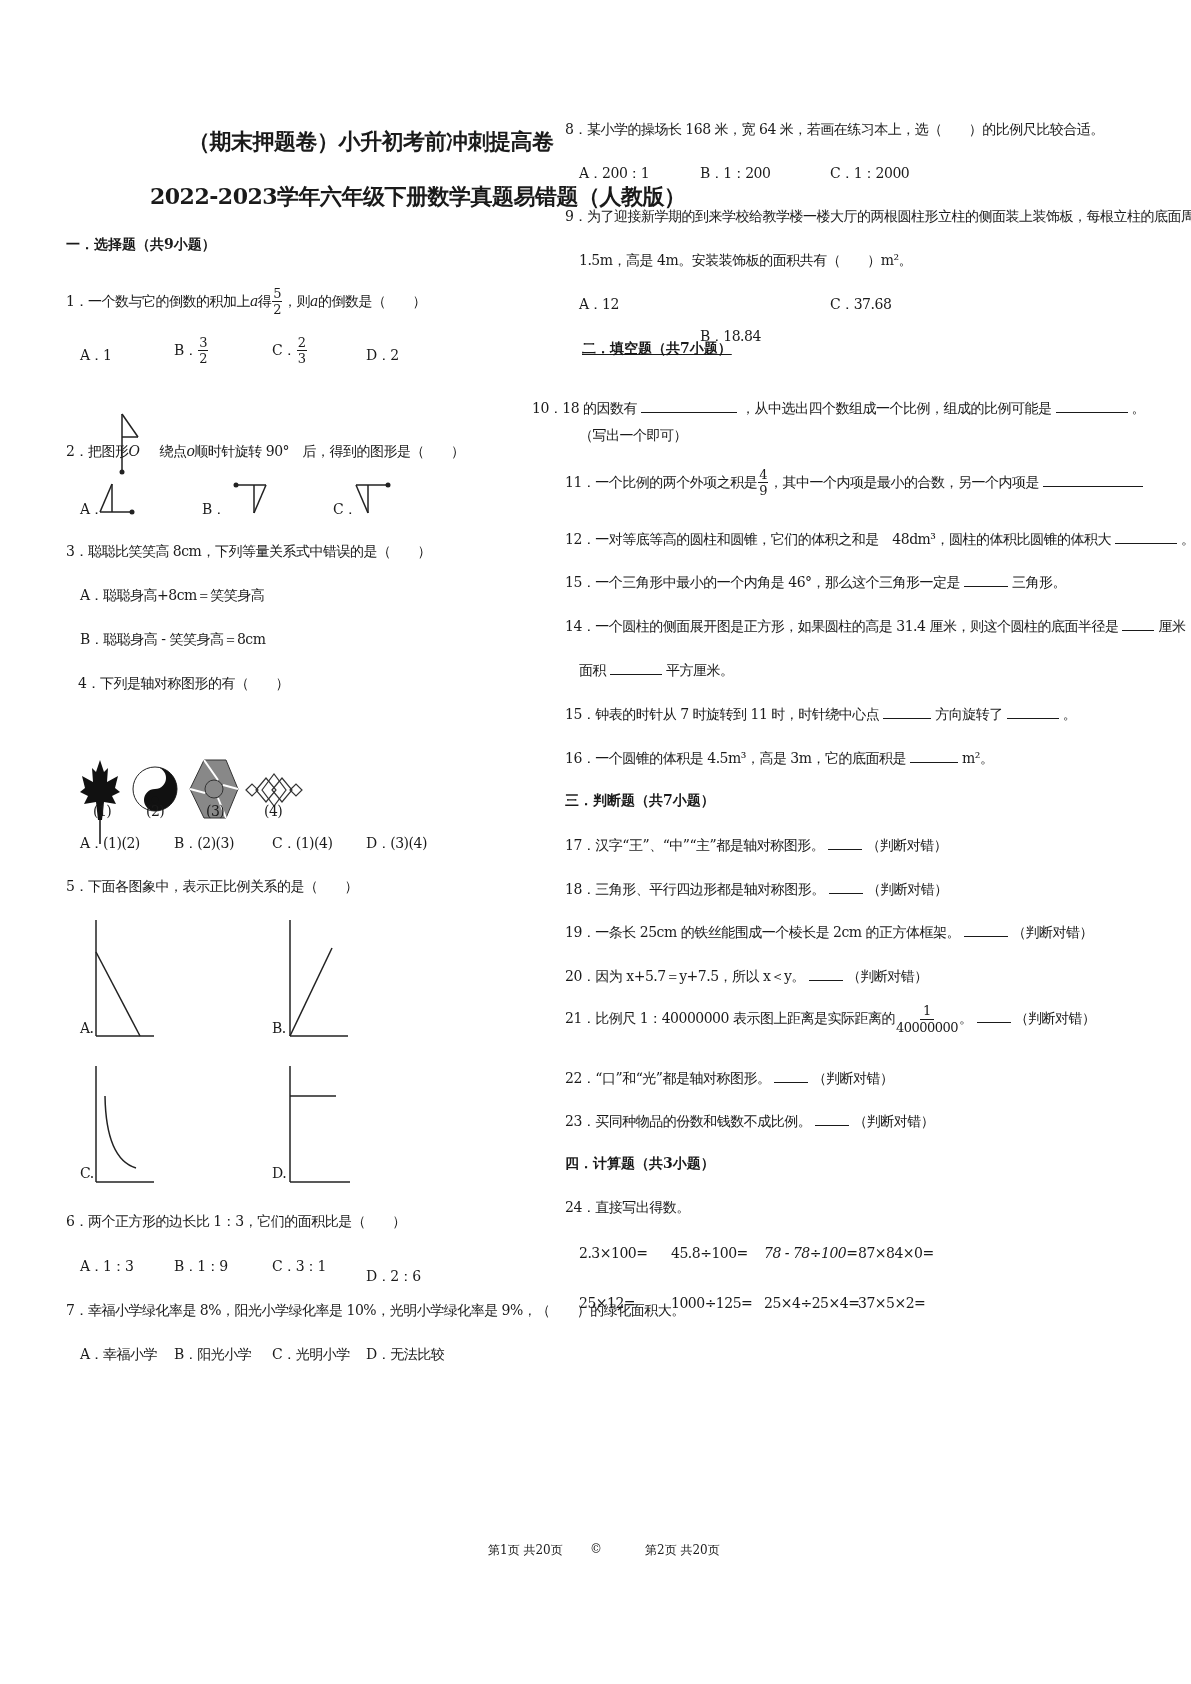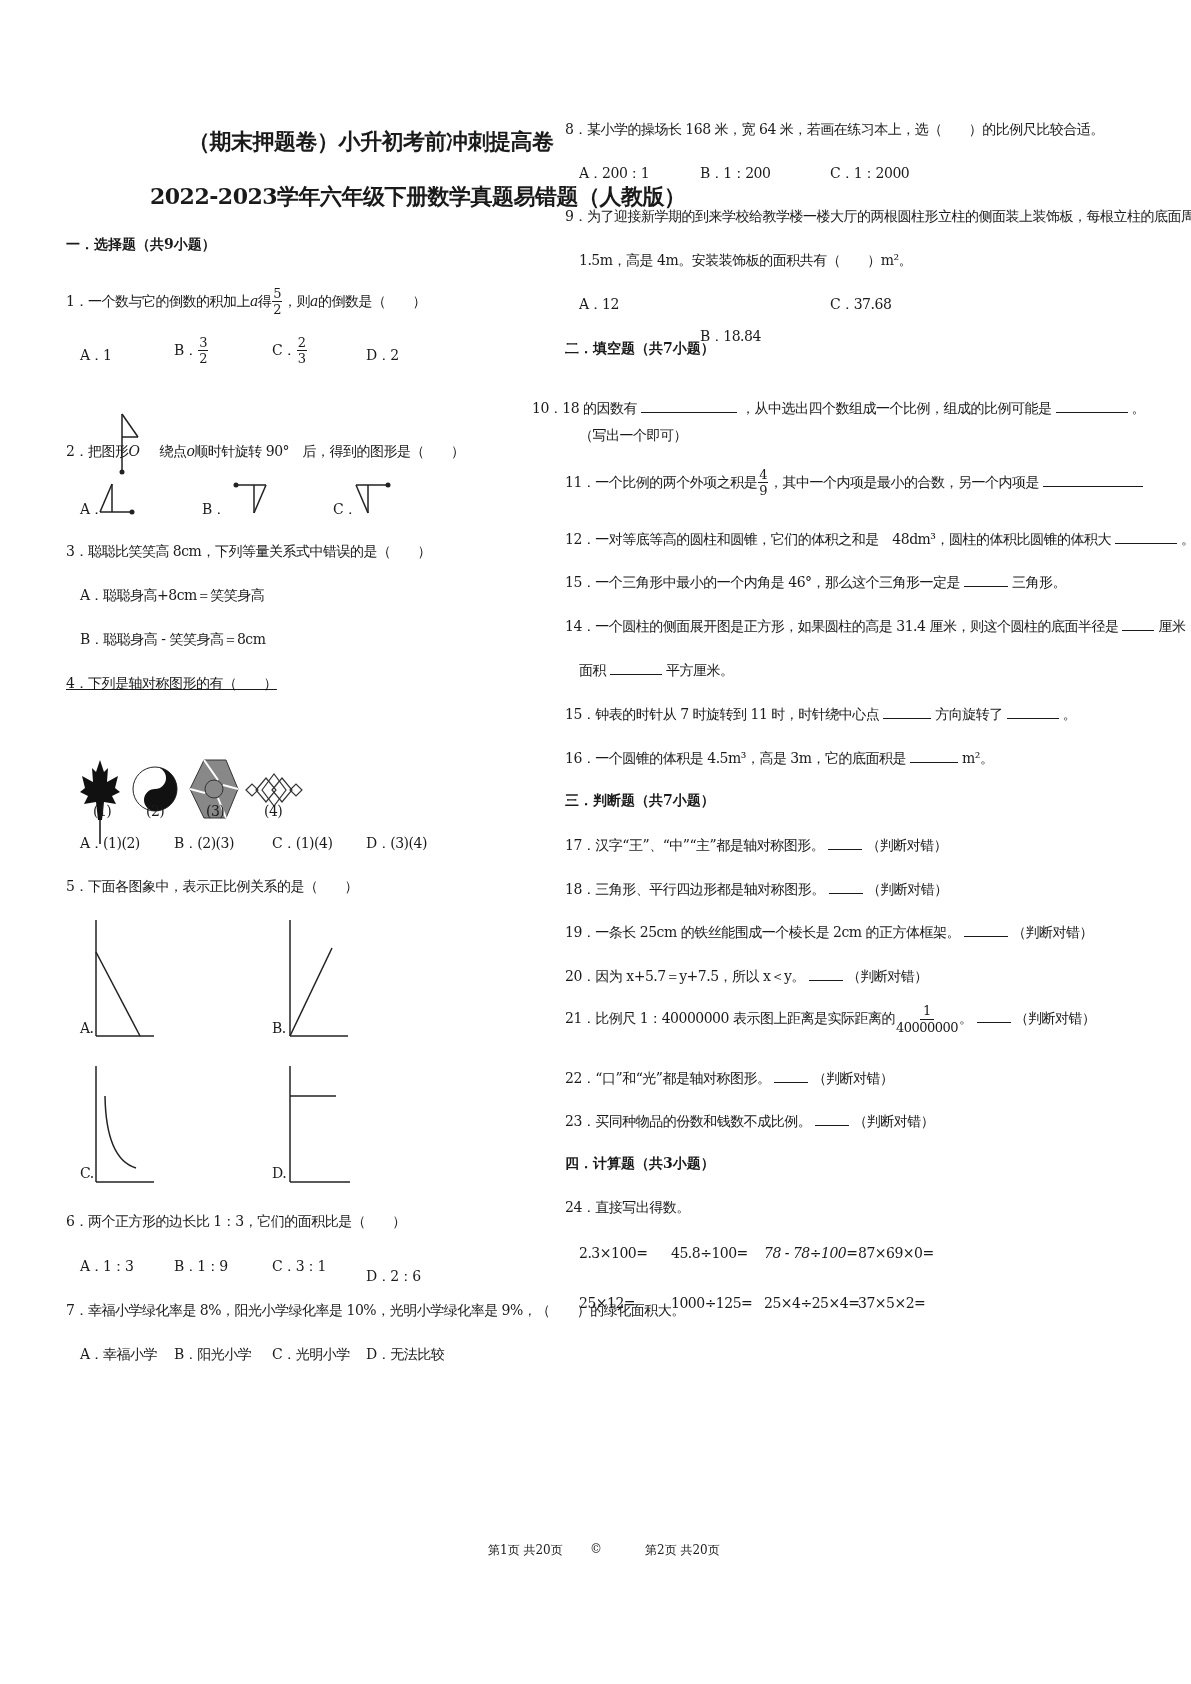--- a/index.html
+++ b/index.html
@@ -74,21 +74,21 @@
   <line x1="4" y1="4" x2="36" y2="4" stroke="#222" stroke-width="1.5"></line>
   <line x1="16" y1="4" x2="16" y2="32" stroke="#222" stroke-width="1.5"></line>
   <line x1="4" y1="4" x2="16" y2="32" stroke="#222" stroke-width="1.5"></line>
   <circle cx="36" cy="4" r="2.5" fill="#222"></circle>
 </svg>
 
 <div class="abs t" style="left:66px; top:543px;">3．聪聪比笑笑高 8cm，下列等量关系式中错误的是（　　）</div>
 <div class="abs t" style="left:80px; top:587px;">A．聪聪身高+8cm＝笑笑身高</div>
 <div class="abs t" style="left:80px; top:631px;">B．聪聪身高 - 笑笑身高＝8cm</div>
 
-<div class="abs t" style="left:66px; top:675px;text-decoration:underline;">4．下列是轴对称图形的有（　　）</div>
+<div class="abs t" style="left:78px; top:675px;">4．下列是轴对称图形的有（　　）</div>
 <svg style="left:78px; top:758px;" width="44" height="90">
   <polygon points="22,2 26,14 30,10 29,24 40,18 37,30 42,34 34,38 38,46 26,44 24,62 20,62 18,44 6,46 10,38 2,34 7,30 4,18 15,24 14,10 18,14" fill="#111"></polygon>
   <line x1="22" y1="60" x2="22" y2="86" stroke="#111" stroke-width="1.5"></line>
 </svg>
 <svg style="left:131px; top:758px;" width="48" height="62">
   <circle cx="24" cy="31" r="22" fill="#fff" stroke="#222" stroke-width="1"></circle>
   <path d="M24,9 A22,22 0 0,1 24,53 A11,11 0 0,1 24,31 A11,11 0 0,0 24,9 Z" fill="#111"></path>
   <path d="M24,9 A22,22 0 0,0 24,53" fill="none"></path>
   <path d="M2,31 A22,22 0 0,0 46,31" fill="#111" opacity="0"></path>
   <circle cx="24" cy="20" r="3.5" fill="#fff"></circle>
@@ -163,21 +163,21 @@
 <div class="abs t" style="left:579px; top:165px;">A．200：1</div>
 <div class="abs t" style="left:700px; top:165px;">B．1：200</div>
 <div class="abs t" style="left:830px; top:165px;">C．1：2000</div>
 
 <div class="abs t" style="left:565px; top:208px;">9．为了迎接新学期的到来学校给教学楼一楼大厅的两根圆柱形立柱的侧面装上装饰板，每根立柱的底面周长是</div>
 <div class="abs t" style="left:579px; top:252px;">1.5m，高是 4m。安装装饰板的面积共有（　　）m²。</div>
 <div class="abs t" style="left:579px; top:296px;">A．12</div>
 <div class="abs t" style="left:700px; top:296px;margin-top:32px;">B．18.84</div>
 <div class="abs t" style="left:830px; top:296px;">C．37.68</div>
 
-<div class="abs sec" style="left:565px; top:340px;">二．填空题（共7小题）</div>
+<div class="abs sec" style="left:582px; top:340px;text-decoration:underline;">二．填空题（共7小题）</div>
 
 <div class="abs t" style="left:532px; top:384px;margin-top:14px;">
   <span>10．18 的因数有</span><span class="blank" style="width:96px"></span><span>，从中选出四个数组成一个比例，组成的比例可能是</span><span class="blank" style="width:72px"></span><span>。</span>
 </div>
 <div class="abs t" style="left:579px; top:427px;">（写出一个即可）</div>
 
 <div class="abs t" style="left:565px; top:468px;">
   <span>11．一个比例的两个外项之积是</span><span class="frac">
       <span class="n">4</span>
       <span class="d">9</span>
@@ -233,21 +233,21 @@
 <div class="abs t" style="left:565px; top:1111px;">
   <span>23．买同种物品的份数和钱数不成比例。</span><span class="blank" style="width:34px"></span><span>（判断对错）</span>
 </div>
 
 <div class="abs sec" style="left:565px; top:1155px;">四．计算题（共3小题）</div>
 <div class="abs t" style="left:565px; top:1199px;">24．直接写出得数。</div>
 
 <div class="abs t" style="left:579px; top:1245px;">2.3×100=</div>
 <div class="abs t" style="left:671px; top:1245px;">45.8÷100=</div>
 <div class="abs t" style="left:764px; top:1245px;font-style:italic;">78 - 78÷100=</div>
-<div class="abs t" style="left:858px; top:1245px;">87×69×0=</div>
+<div class="abs t" style="left:858px; top:1245px;">87×84×0=</div>
 
 <div class="abs t" style="left:579px; top:1295px;">25×12=</div>
 <div class="abs t" style="left:671px; top:1295px;">1000÷125=</div>
 <div class="abs t" style="left:764px; top:1295px;">25×4÷25×4=</div>
 <div class="abs t" style="left:858px; top:1295px;">37×5×2=</div>
 
 <div class="abs foot" style="left:488px; top:1542px;">第1页 共20页</div>
 <div class="abs foot" style="left:590px; top:1542px;">©</div>
 <div class="abs foot" style="left:645px; top:1542px;">第2页 共20页</div>
 

